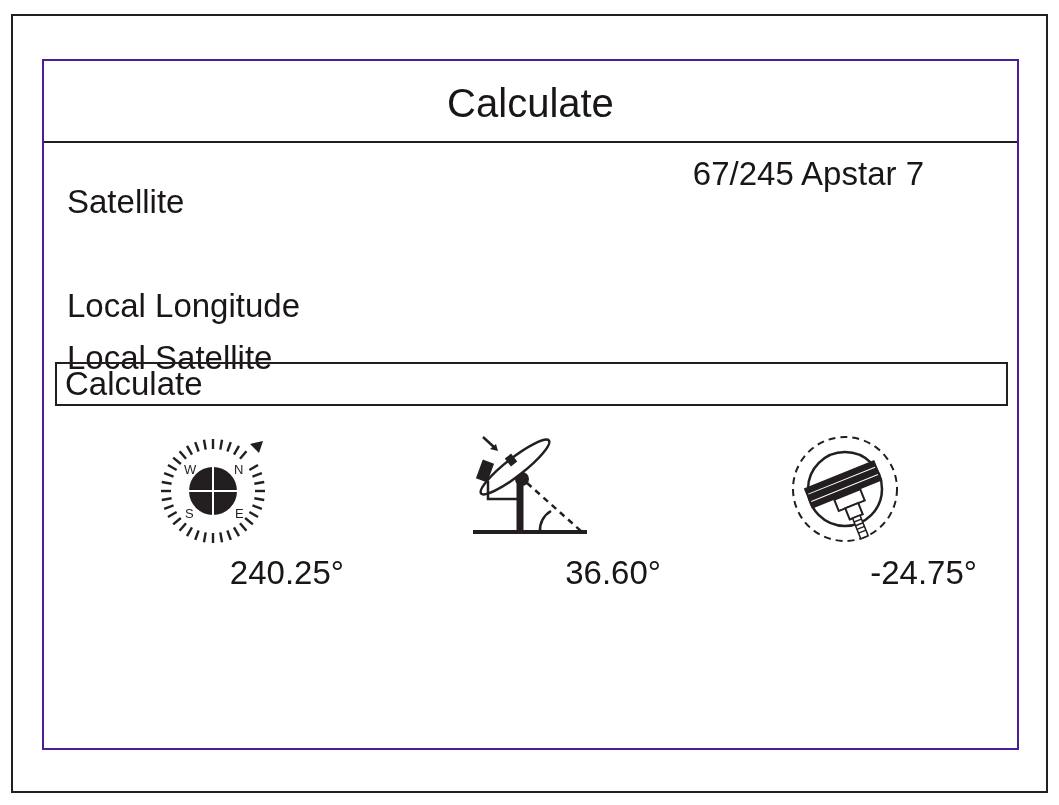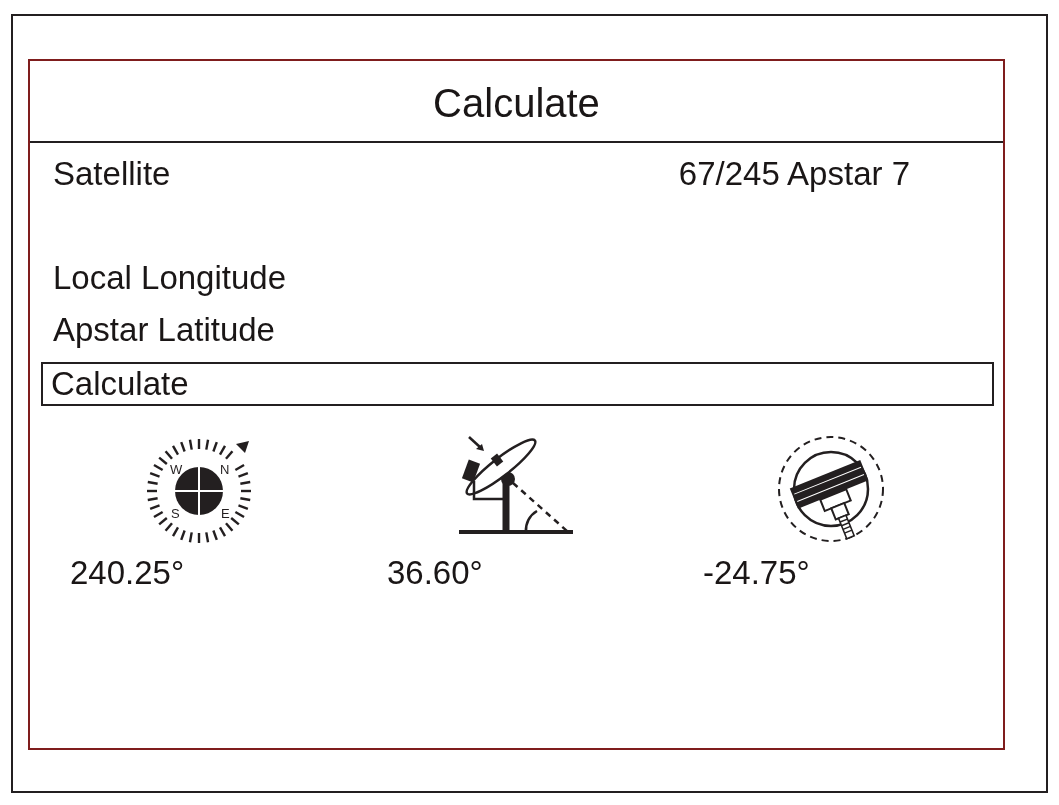--- a/index.html
+++ b/index.html
@@ -1,32 +1,32 @@
 <!DOCTYPE html>
 <html><head>
   <meta charset="utf-8">
   <style>
     html, body { margin: 0; padding: 0; background: #ffffff; }
     body { width: 1059px; height: 805px; position: relative; overflow: hidden;
            font-family: "Liberation Sans", sans-serif; color: #1a1616; }
     .outer-frame { position: absolute; left: 11px; top: 14px; width: 1037px; height: 779px;
                    border: 2px solid #231f20; box-sizing: border-box; }
-    .panel { position: absolute; left: 28px; top: 59px; width: 977px; height: 691px;
-             border: 2px solid #7f1d1d; box-sizing: border-box; }
+    .panel { position: absolute; left: 42px; top: 59px; width: 977px; height: 691px;
+             border: 2px solid #4c1d95; box-sizing: border-box; }
     .panel-header { position: absolute; left: 0; top: 0; width: 100%; height: 82px;
                     border-bottom: 2px solid #231f20; box-sizing: border-box;
                     display: flex; align-items: center; justify-content: center; }
     .panel-title { font-size: 40px; line-height: 1; margin-top: 4px; }
     .row { position: absolute; left: 0; width: 100%; height: 52px; font-size: 33px; line-height: 52px; }
-    .row .label { position: absolute; left: 23px; }
+    .row .label { position: absolute; left: 23px; margin-top: 28px; }
     .row .value { position: absolute; left: 560px; width: 320px; text-align: right; }
     .calc-button { position: absolute; left: 11px; top: 301px; width: 953px; height: 44px;
                    border: 2px solid #231f20; box-sizing: border-box; font-size: 33px;
                    line-height: 40px; padding-left: 8px; cursor: pointer; }
-    .result { position: absolute; text-align: left; font-size: 33px; line-height: 42px; }
+    .result { position: absolute; text-align: right; font-size: 33px; line-height: 42px; }
     .icon { position: absolute; }
   </style>
 </head>
 <body>
 
 <div class="outer-frame"></div>
 
 <div class="panel">
   <div class="panel-header">
     <span class="panel-title">Calculate</span>
@@ -35,21 +35,21 @@
   <div class="row" style="top: 87px;">
     <span class="label">Satellite</span>
     <span class="value">67/245 Apstar 7</span>
   </div>
   <div class="row" style="top: 139px;">
   </div>
   <div class="row" style="top: 191px;">
     <span class="label">Local Longitude</span>
   </div>
   <div class="row" style="top: 243px;">
-    <span class="label">Apstar Latitude</span>
+    <span class="label">Local Satellite</span>
   </div>
 
   <div class="calc-button">Calculate</div>
 
   <svg class="icon" style="left: 109px; top: 370px;" width="120" height="120" viewBox="0 0 120 120">
     <g stroke="#231f20" stroke-width="2.4">
 
       <g id="ticks">
         <line x1="60" y1="8" x2="60" y2="18" transform="rotate(0 60 60)"></line>
         <line x1="60" y1="8" x2="60" y2="18" transform="rotate(10 60 60)"></line>

